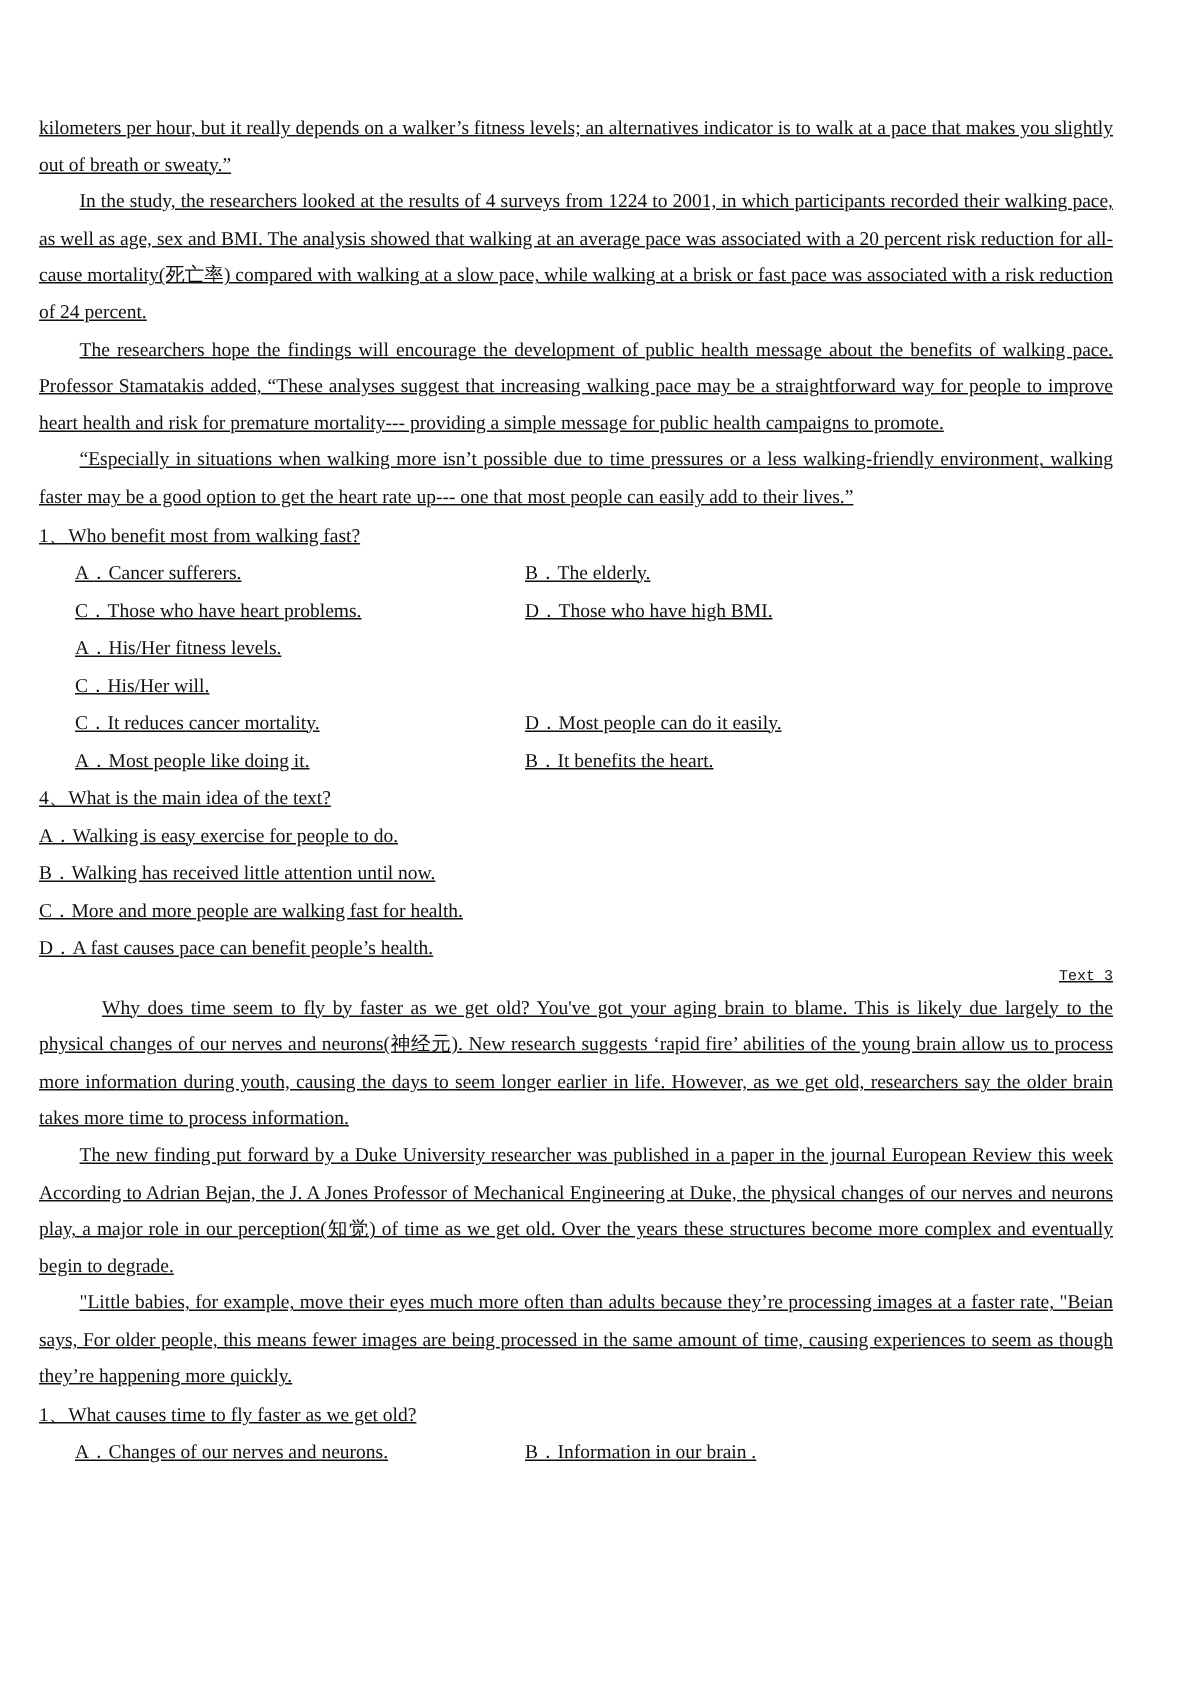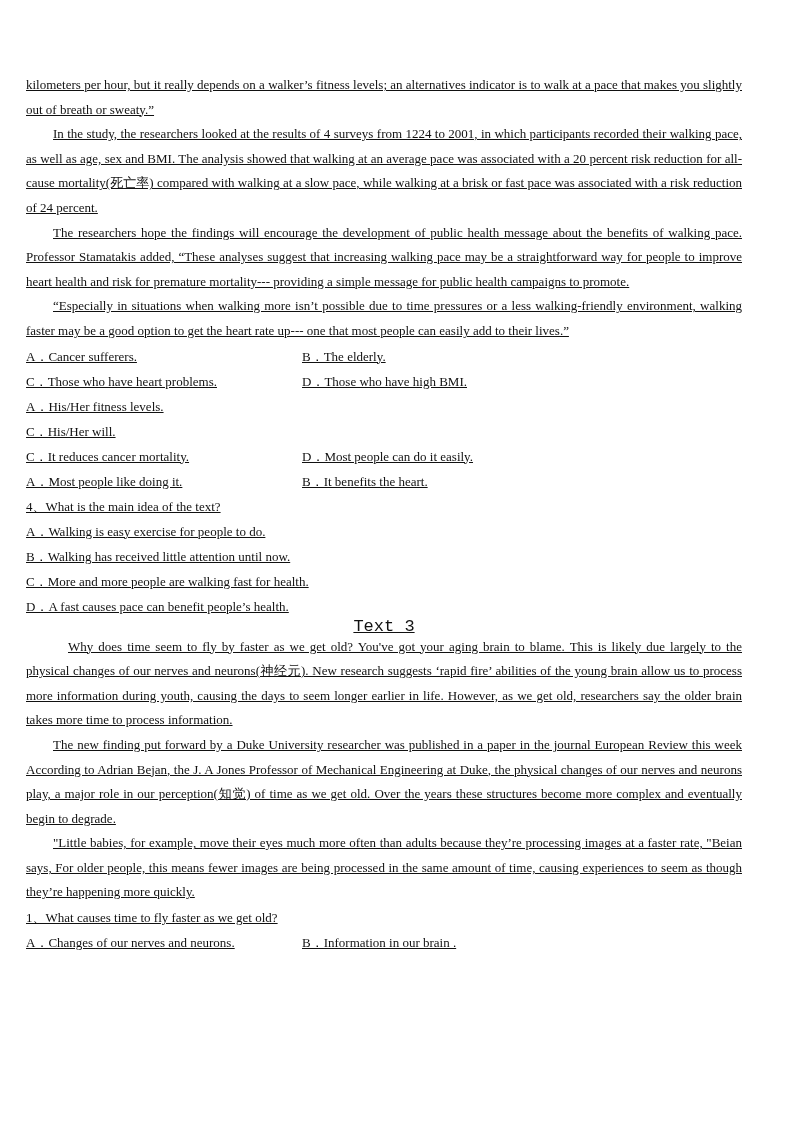--- a/index.html
+++ b/index.html
@@ -7,35 +7,36 @@
     width: 794px; height: 1123px; position: relative; overflow: hidden;
     font-family: "Liberation Serif", "DejaVu Serif", serif;
     color: #111111; font-size: 13px;
   }
   .page { position: absolute; left: 26px; top: 73px; width: 716px; text-decoration: underline; }
   .para { line-height: 24.6px; text-align: justify; }
   .indent { text-indent: 27px; }
   .indent2 { text-indent: 42px; }
   .q { line-height: 25px; }
   .opts { display: flex; line-height: 25px; }
-  .opt { width: 276px; }
-  .title { text-align: center; font-family: "Liberation Mono", "DejaVu Sans Mono", monospace; font-size: 17px; line-height: 16px; margin-top: 0px; }
+  .opt { width: 276px; margin-left: 24px; }
+  .title { text-align: right; font-family: "Liberation Mono", "DejaVu Sans Mono", monospace; font-size: 10px; line-height: 16px; margin-top: 0px; }
 </style>
 </head>
 <body>
 
 <div class="page">
 
   <div class="para">kilometers per hour, but it really depends on a walker’s fitness levels; an alternatives indicator is to walk at a pace that makes you slightly out of breath or sweaty.”</div>
 
   <div class="para indent">In the study, the researchers looked at the results of 4 surveys from 1224 to 2001, in which participants recorded their walking pace, as well as age, sex and BMI. The analysis showed that walking at an average pace was associated with a 20 percent risk reduction for all-cause mortality(死亡率) compared with walking at a slow pace, while walking at a brisk or fast pace was associated with a risk reduction of 24 percent.</div>
   <div class="para indent">The researchers hope the findings will encourage the development of public health message about the benefits of walking pace. Professor Stamatakis added, “These analyses suggest that increasing walking pace may be a straightforward way for people to improve heart health and risk for premature mortality--- providing a simple message for public health campaigns to promote.</div>
   <div class="para indent">“Especially in situations when walking more isn’t possible due to time pressures or a less walking-friendly environment, walking faster may be a good option to get the heart rate up--- one that most people can easily add to their lives.”</div>
 
   <div>
+    <div class="q">1、Who benefit most from walking fast?</div>
     <div class="opts">
       <span class="opt">A．Cancer sufferers.</span>
       <span class="opt">B．The elderly.</span>
     </div>
     <div class="opts">
       <span class="opt">C．Those who have heart problems.</span>
       <span class="opt">D．Those who have high BMI.</span>
     </div>
   </div>
 

